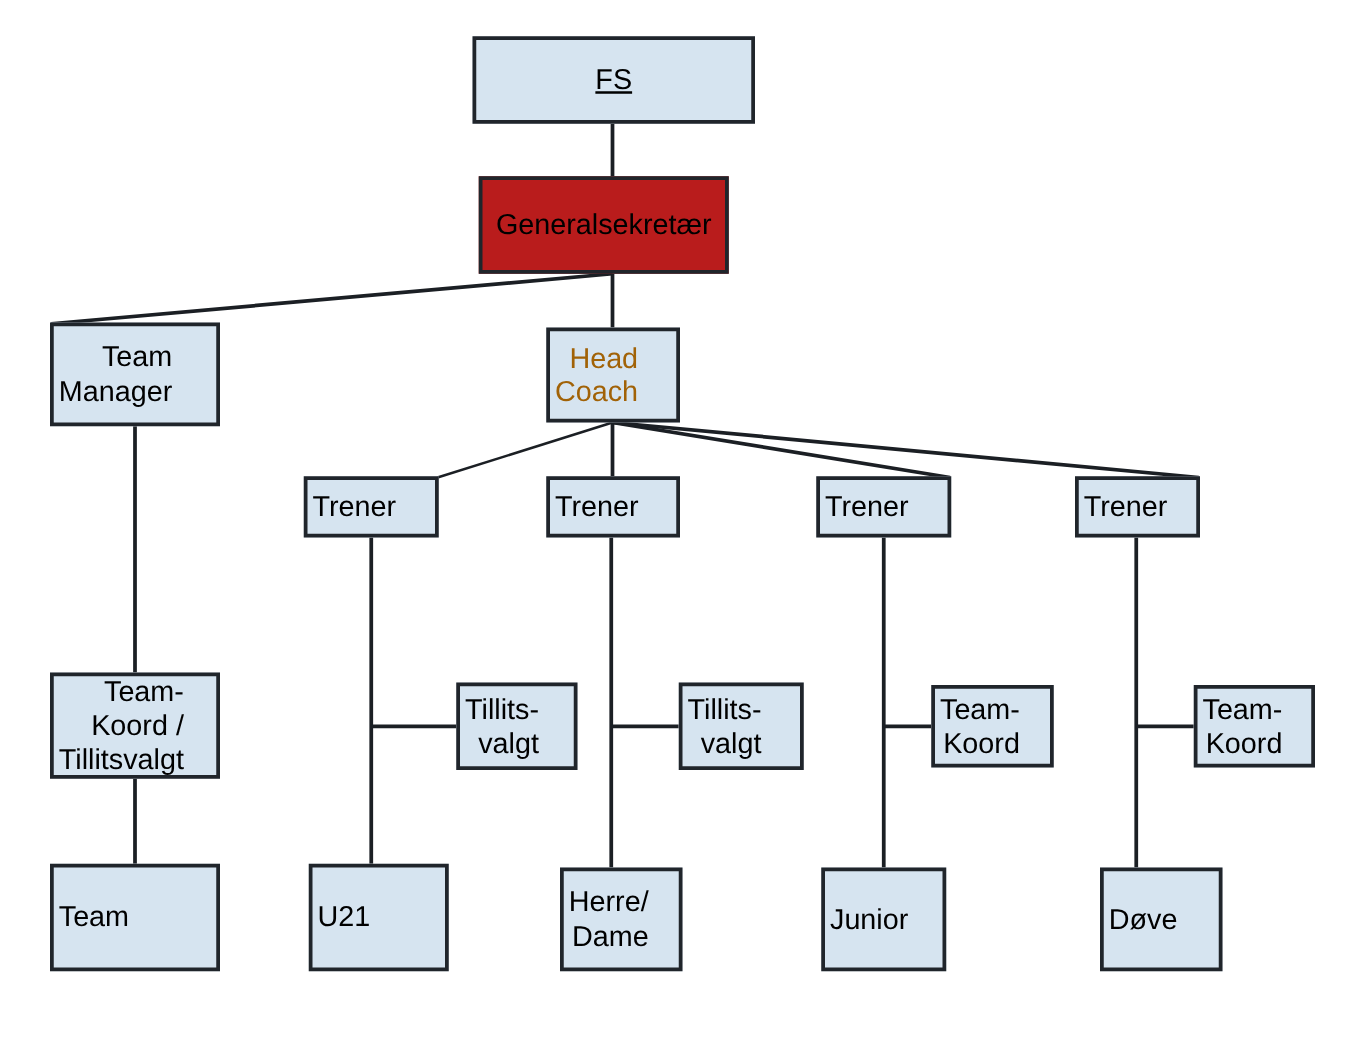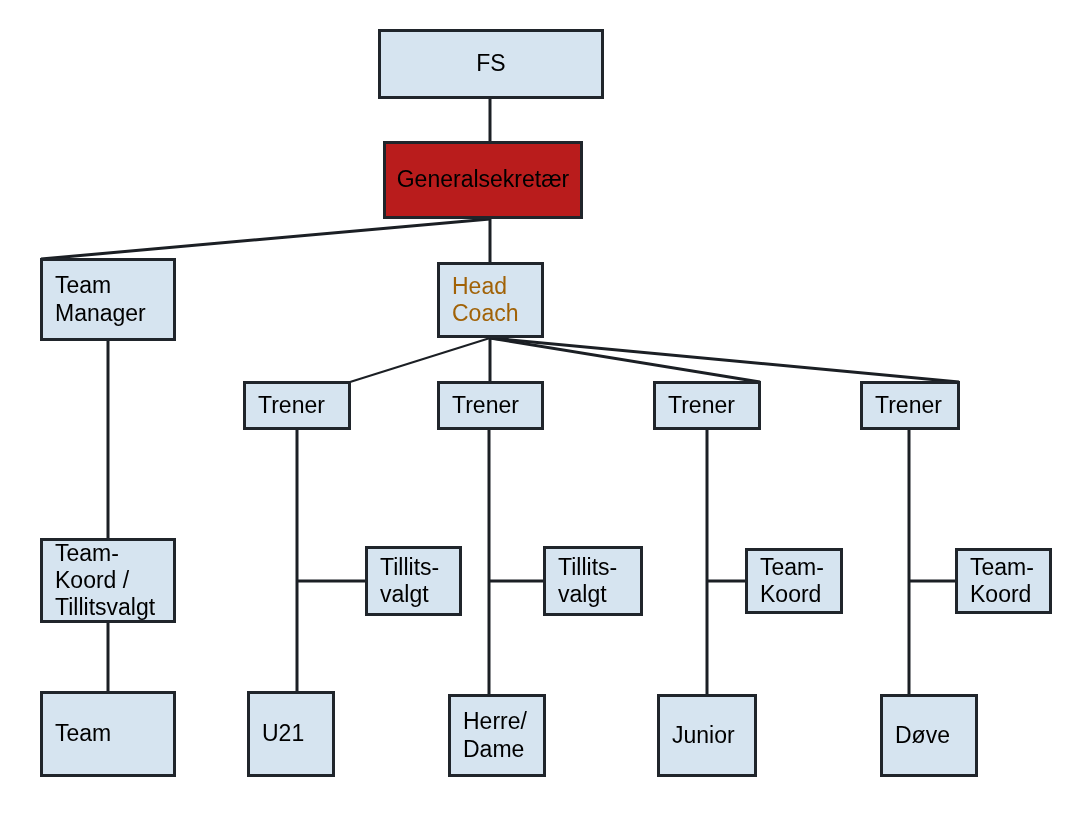--- a/index.html
+++ b/index.html
@@ -39,22 +39,22 @@
   .node .label {
     display: block;
     white-space: pre-line;
   }
   .node.center {
     justify-content: center;
     text-align: center;
   }
   .node.left {
     justify-content: flex-start;
-    text-align: left;
-    padding-left: 12px;
+    text-align: right;
+    padding-left: 4px;
   }
 </style>
 </head>
 <body>
 
 <div id="chart-root">
   <svg id="edge-layer" viewBox="0 0 1081 837" width="1081" height="837" aria-hidden="true">
       <polyline points="490,99 490,141" fill="none" stroke="#1b1f24" stroke-width="3" stroke-linecap="butt" stroke-linejoin="miter"></polyline>
       <polyline points="490,219 490,262" fill="none" stroke="#1b1f24" stroke-width="3" stroke-linecap="butt" stroke-linejoin="miter"></polyline>
       <polyline points="490,219 41,259" fill="none" stroke="#1b1f24" stroke-width="3" stroke-linecap="butt" stroke-linejoin="miter"></polyline>
@@ -67,21 +67,21 @@
       <polyline points="297,430 297,691" fill="none" stroke="#1b1f24" stroke-width="3" stroke-linecap="butt" stroke-linejoin="miter"></polyline>
       <polyline points="297,581 365,581" fill="none" stroke="#1b1f24" stroke-width="3" stroke-linecap="butt" stroke-linejoin="miter"></polyline>
       <polyline points="489,430 489,694" fill="none" stroke="#1b1f24" stroke-width="3" stroke-linecap="butt" stroke-linejoin="miter"></polyline>
       <polyline points="489,581 543,581" fill="none" stroke="#1b1f24" stroke-width="3" stroke-linecap="butt" stroke-linejoin="miter"></polyline>
       <polyline points="707,430 707,694" fill="none" stroke="#1b1f24" stroke-width="3" stroke-linecap="butt" stroke-linejoin="miter"></polyline>
       <polyline points="707,581 745,581" fill="none" stroke="#1b1f24" stroke-width="3" stroke-linecap="butt" stroke-linejoin="miter"></polyline>
       <polyline points="909,430 909,694" fill="none" stroke="#1b1f24" stroke-width="3" stroke-linecap="butt" stroke-linejoin="miter"></polyline>
       <polyline points="909,581 955,581" fill="none" stroke="#1b1f24" stroke-width="3" stroke-linecap="butt" stroke-linejoin="miter"></polyline>
     </svg>
   <div id="node-layer">
-      <div class="node center" style="left: 378px; top: 29px; width: 226px; height: 70px; background: rgb(214, 228, 240); border-color: rgb(32, 37, 43); color: rgb(0, 0, 0);">
+      <div class="node center" style="left: 378px; top: 29px; width: 226px; height: 70px; background: rgb(214, 228, 240); border-color: rgb(32, 37, 43); color: rgb(0, 0, 0); text-decoration: underline;">
         <span class="label">FS</span>
       </div>
       <div class="node center" style="left: 383px; top: 141px; width: 200px; height: 78px; background: #b91c1c; border-color: rgb(32, 37, 43); color: rgb(0, 0, 0);">
         <span class="label">Generalsekretær</span>
       </div>
       <div class="node left" style="left: 40px; top: 258px; width: 136px; height: 83px; background: rgb(214, 228, 240); border-color: rgb(32, 37, 43); color: rgb(0, 0, 0);">
         <span class="label">Team
 Manager</span>
       </div>
       <div class="node left" style="left: 437px; top: 262px; width: 107px; height: 76px; background: rgb(214, 228, 240); border-color: rgb(32, 37, 43); color: #a16207;">
@@ -117,21 +117,21 @@
         <span class="label">Team-
 Koord</span>
       </div>
       <div class="node left" style="left: 955px; top: 548px; width: 97px; height: 66px; background: rgb(214, 228, 240); border-color: rgb(32, 37, 43); color: rgb(0, 0, 0);">
         <span class="label">Team-
 Koord</span>
       </div>
       <div class="node left" style="left: 40px; top: 691px; width: 136px; height: 86px; background: rgb(214, 228, 240); border-color: rgb(32, 37, 43); color: rgb(0, 0, 0);">
         <span class="label">Team</span>
       </div>
-      <div class="node left" style="left: 247px; top: 691px; width: 88px; height: 86px; background: rgb(214, 228, 240); border-color: rgb(32, 37, 43); color: rgb(0, 0, 0);">
+      <div class="node left" style="left: 247px; top: 691px; width: 112px; height: 86px; background: rgb(214, 228, 240); border-color: rgb(32, 37, 43); color: rgb(0, 0, 0);">
         <span class="label">U21</span>
       </div>
       <div class="node left" style="left: 440px; top: 694px; width: 98px; height: 83px; background: rgb(214, 228, 240); border-color: rgb(32, 37, 43); color: rgb(0, 0, 0); margin-left: 8px;">
         <span class="label">Herre/
 Dame</span>
       </div>
       <div class="node left" style="left: 657px; top: 694px; width: 100px; height: 83px; background: rgb(214, 228, 240); border-color: rgb(32, 37, 43); color: rgb(0, 0, 0);">
         <span class="label">Junior</span>
       </div>
       <div class="node left" style="left: 880px; top: 694px; width: 98px; height: 83px; background: rgb(214, 228, 240); border-color: rgb(32, 37, 43); color: rgb(0, 0, 0);">

